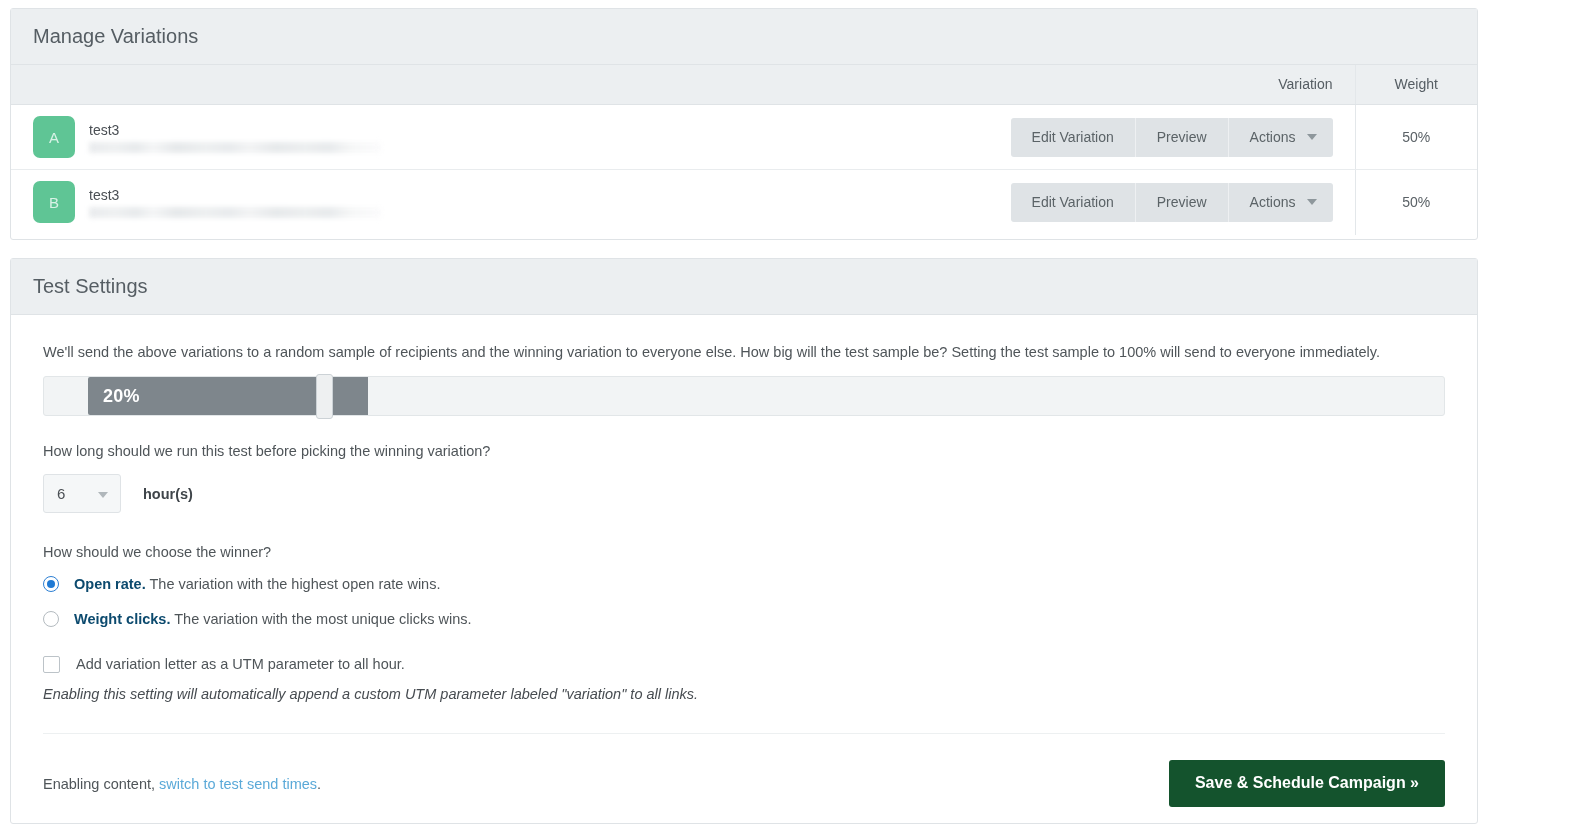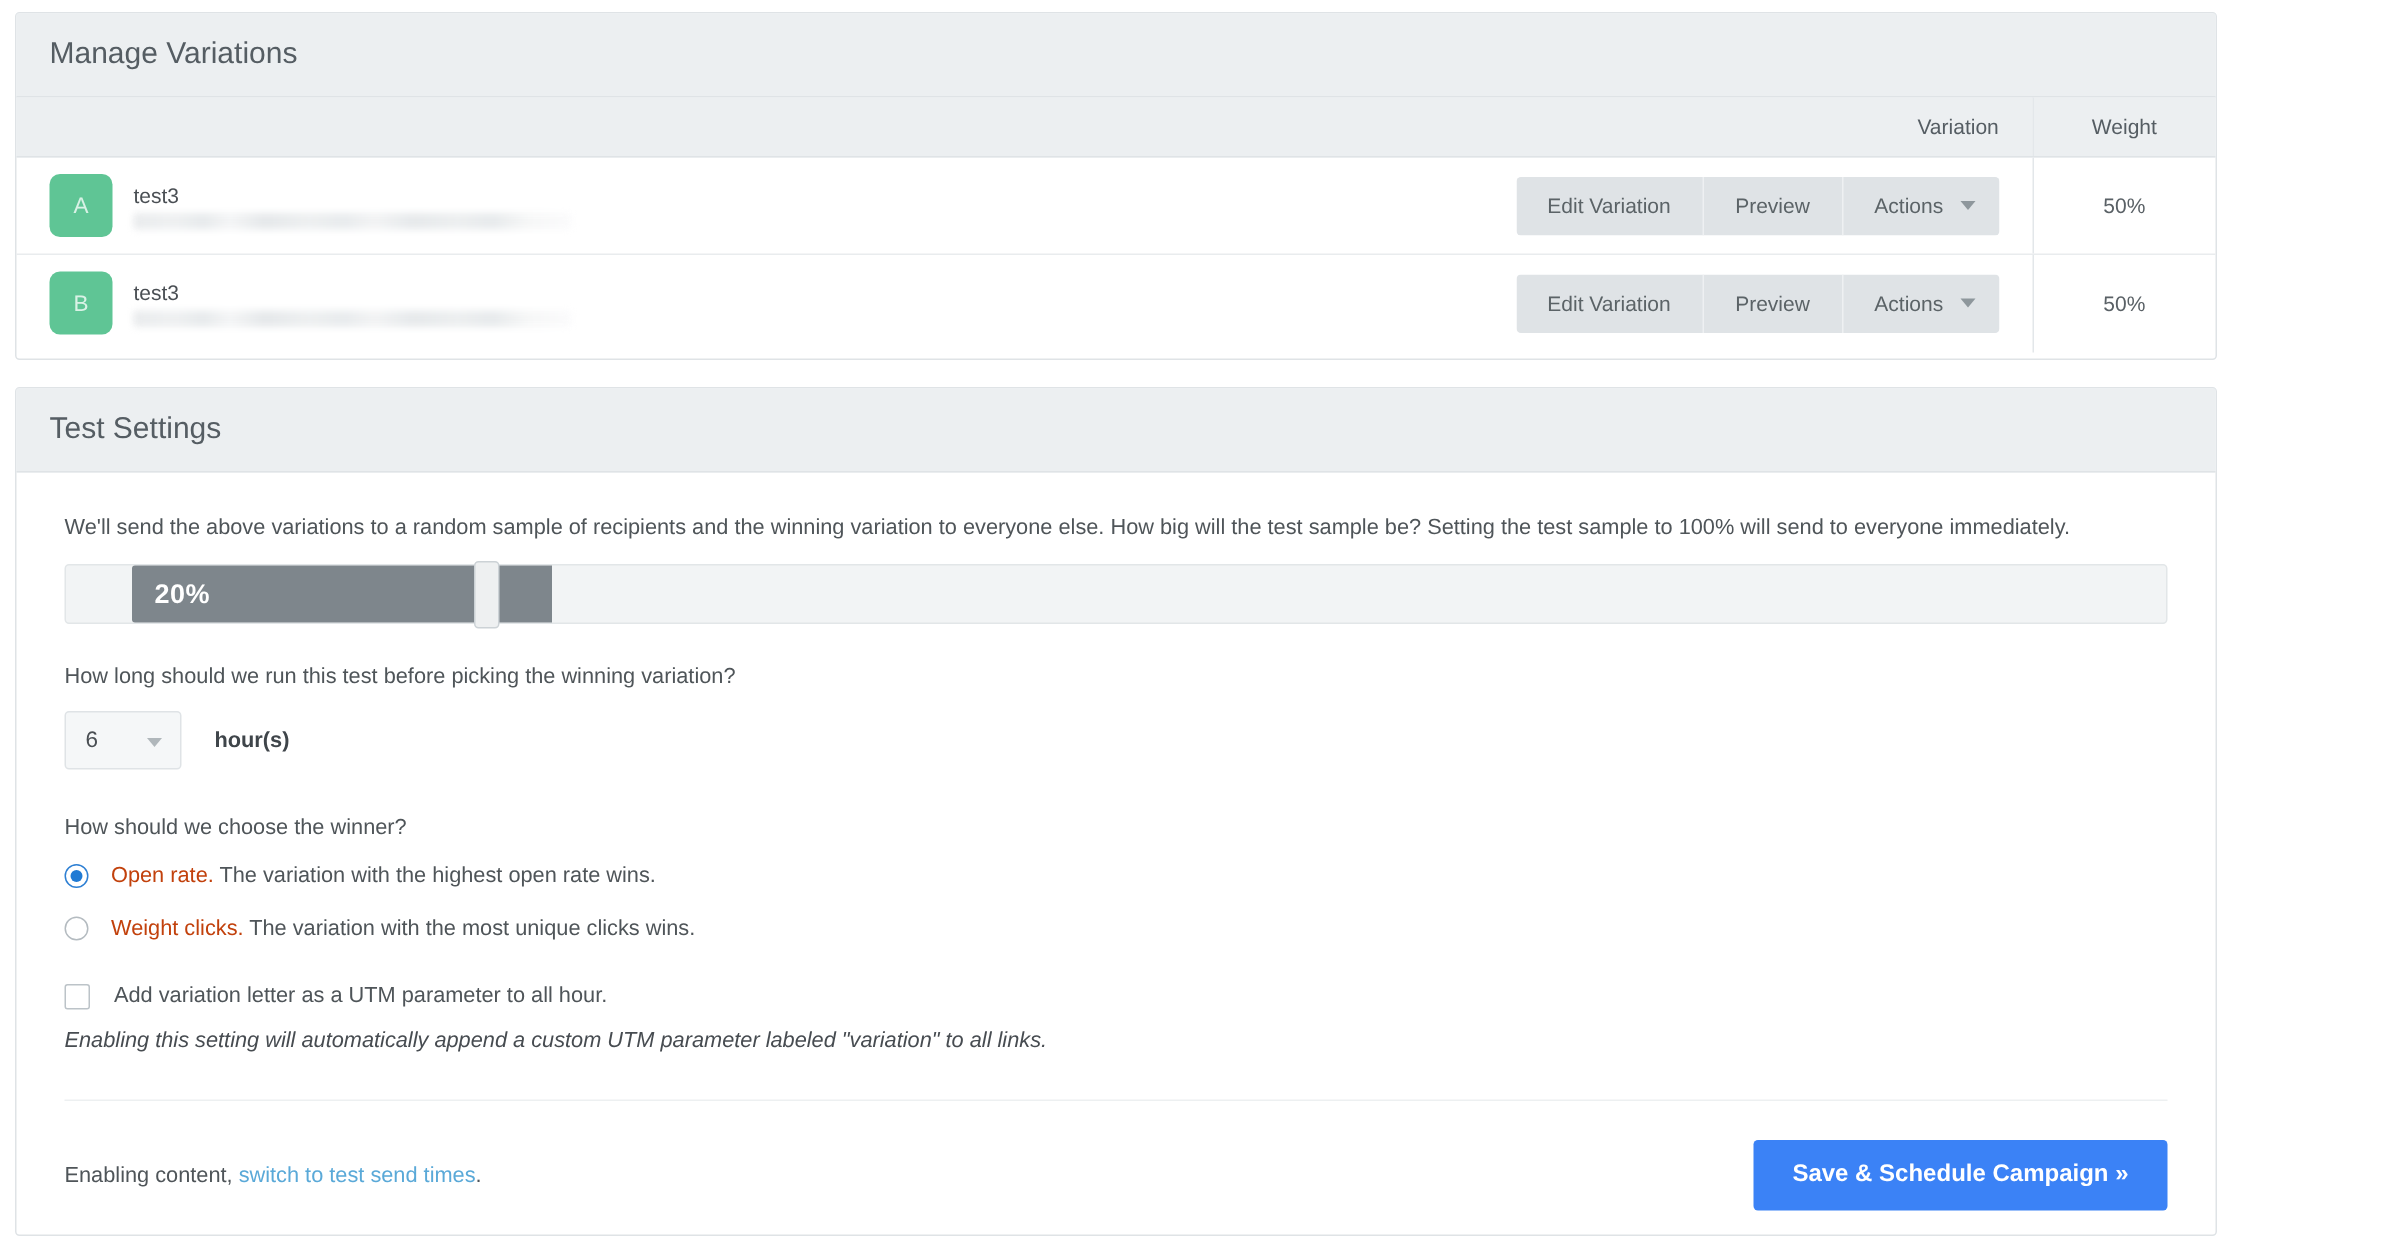--- a/index.html
+++ b/index.html
@@ -187,21 +187,21 @@
     cursor: pointer;
   }
   .radio.on { border-color: #2d7fd3; }
   .radio.on::after {
     content: "";
     position: absolute; left: 3px; top: 3px;
     width: 8px; height: 8px; border-radius: 50%;
     background: #1f7ad4;
   }
   .opt-text { font-size: 14.5px; color: #4f5559; line-height: 18px; }
-  .opt-text b { color: #c2410c; font-weight: normal; text-align: right; }
+  .opt-text b { color: #0c4a6e; font-weight: bold; text-align: right; }
 
   .check-row { display: flex; align-items: center; margin: 27px 0 12px 0; }
   .checkbox {
     width: 17px; height: 17px; min-width: 17px;
     border: 1px solid #bcc3c8;
     border-radius: 2px;
     background: #fff;
     margin-right: 16px;
     cursor: pointer;
   }
@@ -214,21 +214,21 @@
     border: none; border-top: 1px solid #edf0f1;
     margin: 29px 0 0 0;
   }
   .footer-row {
     display: flex; align-items: center; justify-content: space-between;
     padding-top: 26px;
   }
   .footer-text { font-size: 14.5px; color: #4f5559; }
   .footer-link { color: #5aa9d8; text-decoration: none; cursor: pointer; }
   .save-btn {
-    background: #3b82f6;
+    background: #14532d;
     color: #fff;
     border: none;
     border-radius: 3px;
     font-size: 16px;
     font-weight: bold;
     padding: 14px 26px 15px 26px;
     cursor: pointer;
     font-family: "Liberation Sans", sans-serif;
     white-space: nowrap;
   }

